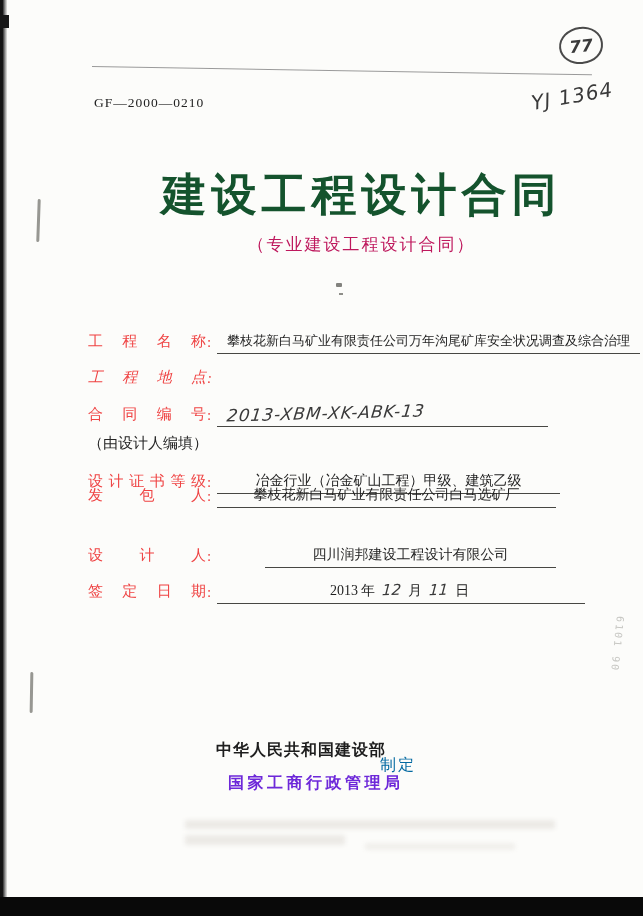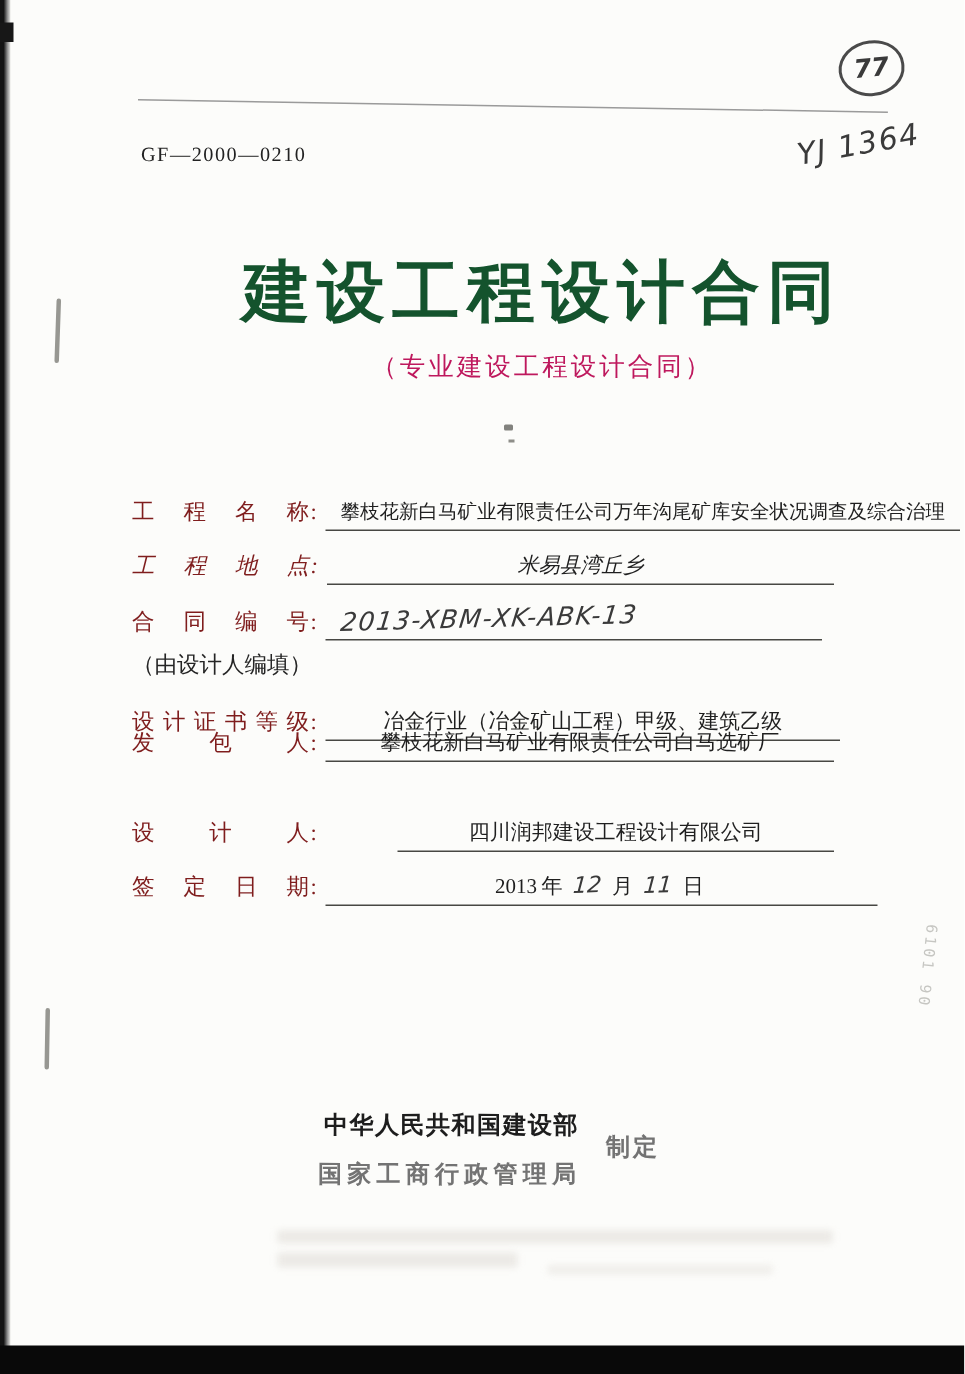--- a/index.html
+++ b/index.html
@@ -40,44 +40,44 @@
   .gf-code { position:absolute; left:94px; top:95px; font-size:13.5px; letter-spacing:1px;
     color:#222; }
   .title { position:absolute; left:90px; right:10px; top:165px; text-align:center;
     font-size:45px; font-weight:900; letter-spacing:5px; color:#14532d;
     font-family:"Liberation Sans","DejaVu Sans",sans-serif; }
   .subtitle { position:absolute; left:90px; right:10px; top:233px; text-align:center;
     font-size:17px; letter-spacing:2px; color:#be185d; }
   
   .row { position:absolute; left:88px; right:3px; height:30px;
     display:flex; align-items:flex-end; font-size:15px; }
-  .flabel { flex:0 0 auto; display:flex; align-items:flex-end; padding-bottom:3px; color:#7f1d1d; }
+  .flabel { flex:0 0 auto; display:flex; align-items:flex-end; padding-bottom:3px; color:#ef4444; }
   .jl { display:inline-block; width:118px; text-align:justify; text-align-last:justify; }
   .colon { display:inline-block; margin-left:1px; }
   .vline { flex:1 1 auto; border-bottom:1.7px solid #474743; padding-bottom:3px;
     text-align:center; font-size:14px; color:#1f1f1f; margin-left:6px; white-space:nowrap; }
   .r1 { top:324px; } .r1 .vline { font-size:13px; letter-spacing:0; }
   .r2 { top:360px;font-style:italic; } .r2 .vline { margin-right:84px; }
   .r3 { top:397px; } .r3 .vline { margin-right:92px; text-align:left; padding-left:10px; }
   .r3 .val-hw { font-size:17px; letter-spacing:1px; display:inline-block; transform:rotate(-1.5deg) skewX(-8deg); }
   .note-row { position:absolute; left:88px; top:434px; font-size:15px; color:#252525; }
   .r5 { top:468px;align-items:center; } .r5 .vline { margin-right:80px; }
   .r6 { top:478px; } .r6 .vline { margin-right:84px; }
   .r7 { top:538px;gap:48px; } .r7 .vline { margin-right:84px; }
   .r8 { top:574px; } .r8 .vline { margin-right:55px; }
   .date-hw { font-size:15px; display:inline-block; transform:rotate(-2deg) skewX(-6deg);
     margin:0 4px; }
   .date-sep { margin:0 3px; }
   
   .footer-l1 { position:absolute; left:216px; top:740px; font-size:16px; font-weight:bold;
     letter-spacing:1px; color:#1d1d1d; }
-  .footer-l2 { position:absolute; left:212px; top:773px; font-size:16px; font-weight:bold;
-    letter-spacing:3.5px; color:#737373; }
-  .footer-right { position:absolute; left:404px; top:755px; font-size:16px; font-weight:bold;
-    letter-spacing:2px; color:#737373; }
+  .footer-l2 { position:absolute; left:228px; top:773px; font-size:16px; font-weight:bold;
+    letter-spacing:3.5px; color:#6d28d9; }
+  .footer-right { position:absolute; left:380px; top:755px; font-size:16px; font-weight:normal;
+    letter-spacing:2px; color:#0369a1; }
 </style>
 </head>
 <body>
 
 <div class="screen">
 
   <div class="left-strip"></div>
   <div class="bottom-bar"></div>
   <div class="tl-blob"></div>
   <div class="edge-line"></div>
@@ -104,21 +104,20 @@
         <span class="colon">:</span>
       </span>
     <span class="vline"><span>攀枝花新白马矿业有限责任公司万年沟尾矿库安全状况调查及综合治理</span></span>
   </div>
 
   <div class="row r2">
     <span class="flabel">
         <span class="jl">工程地点</span>
         <span class="colon">:</span>
       </span>
-    <span class="vline"><span>米易县湾丘乡</span></span>
   </div>
 
   <div class="row r3">
     <span class="flabel">
         <span class="jl">合同编号</span>
         <span class="colon">:</span>
       </span>
     <span class="vline"><span class="hw val-hw">2013-XBM-XK-ABK-13</span></span>
   </div>
 

